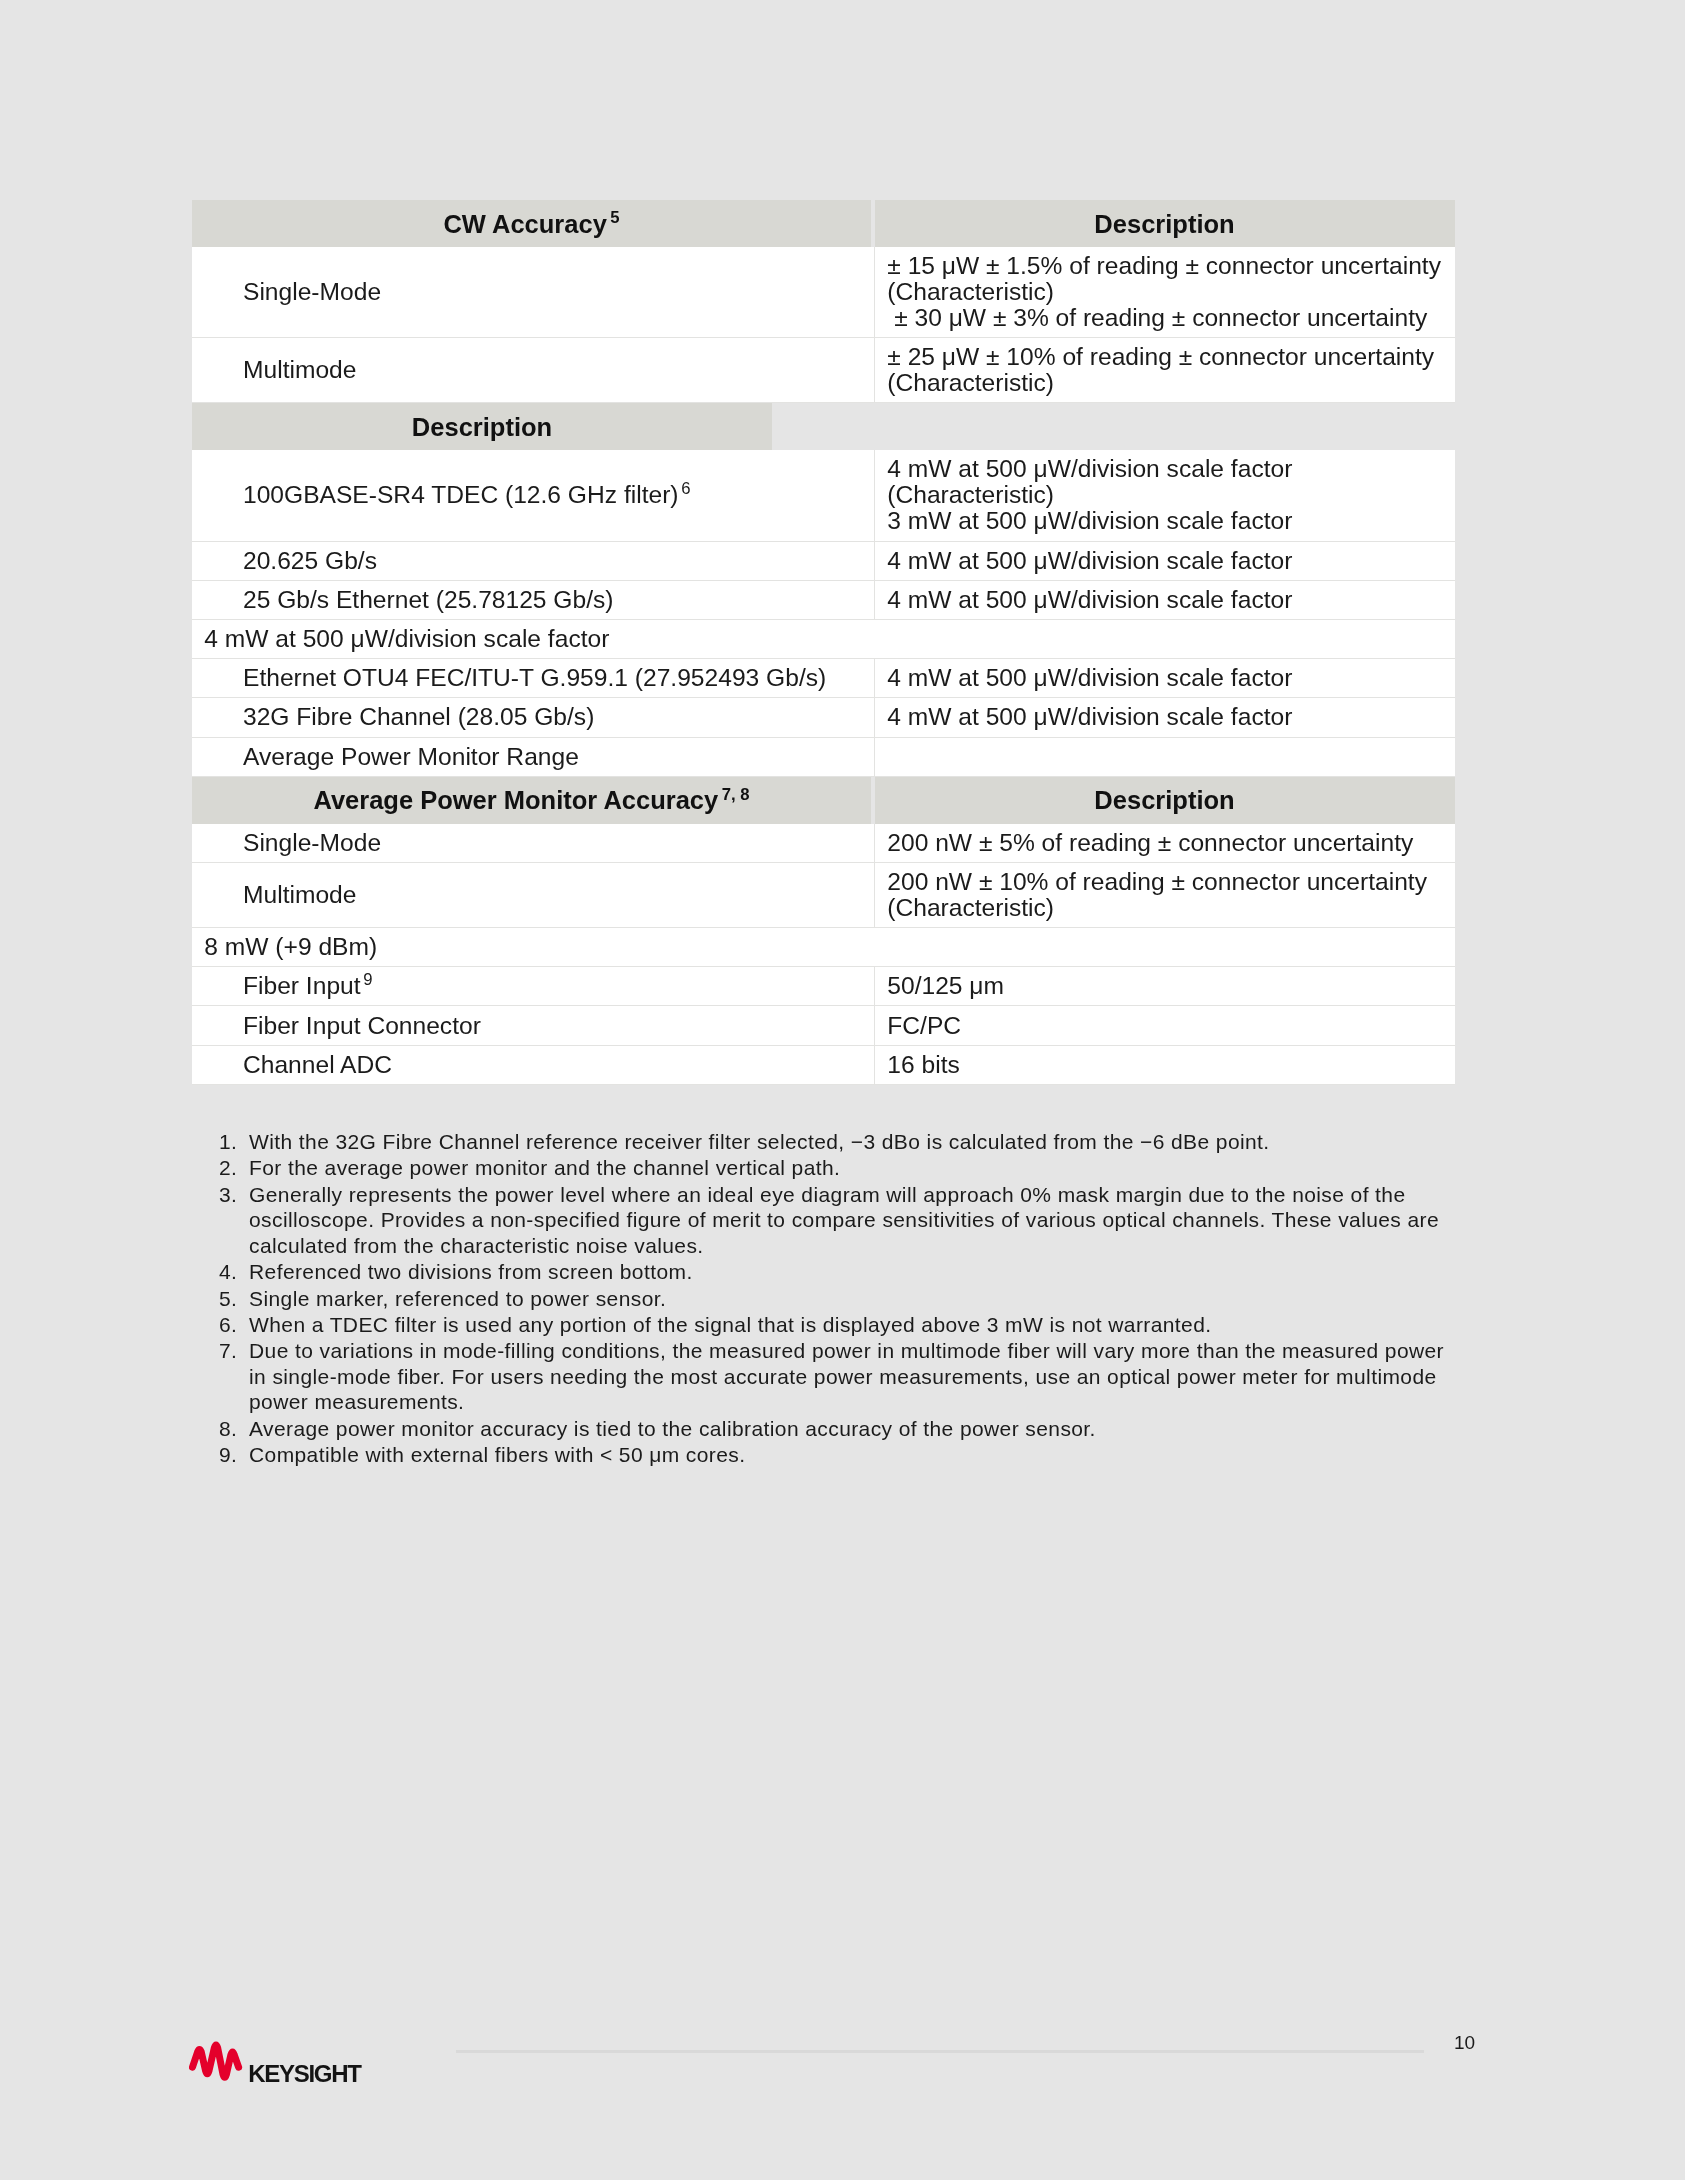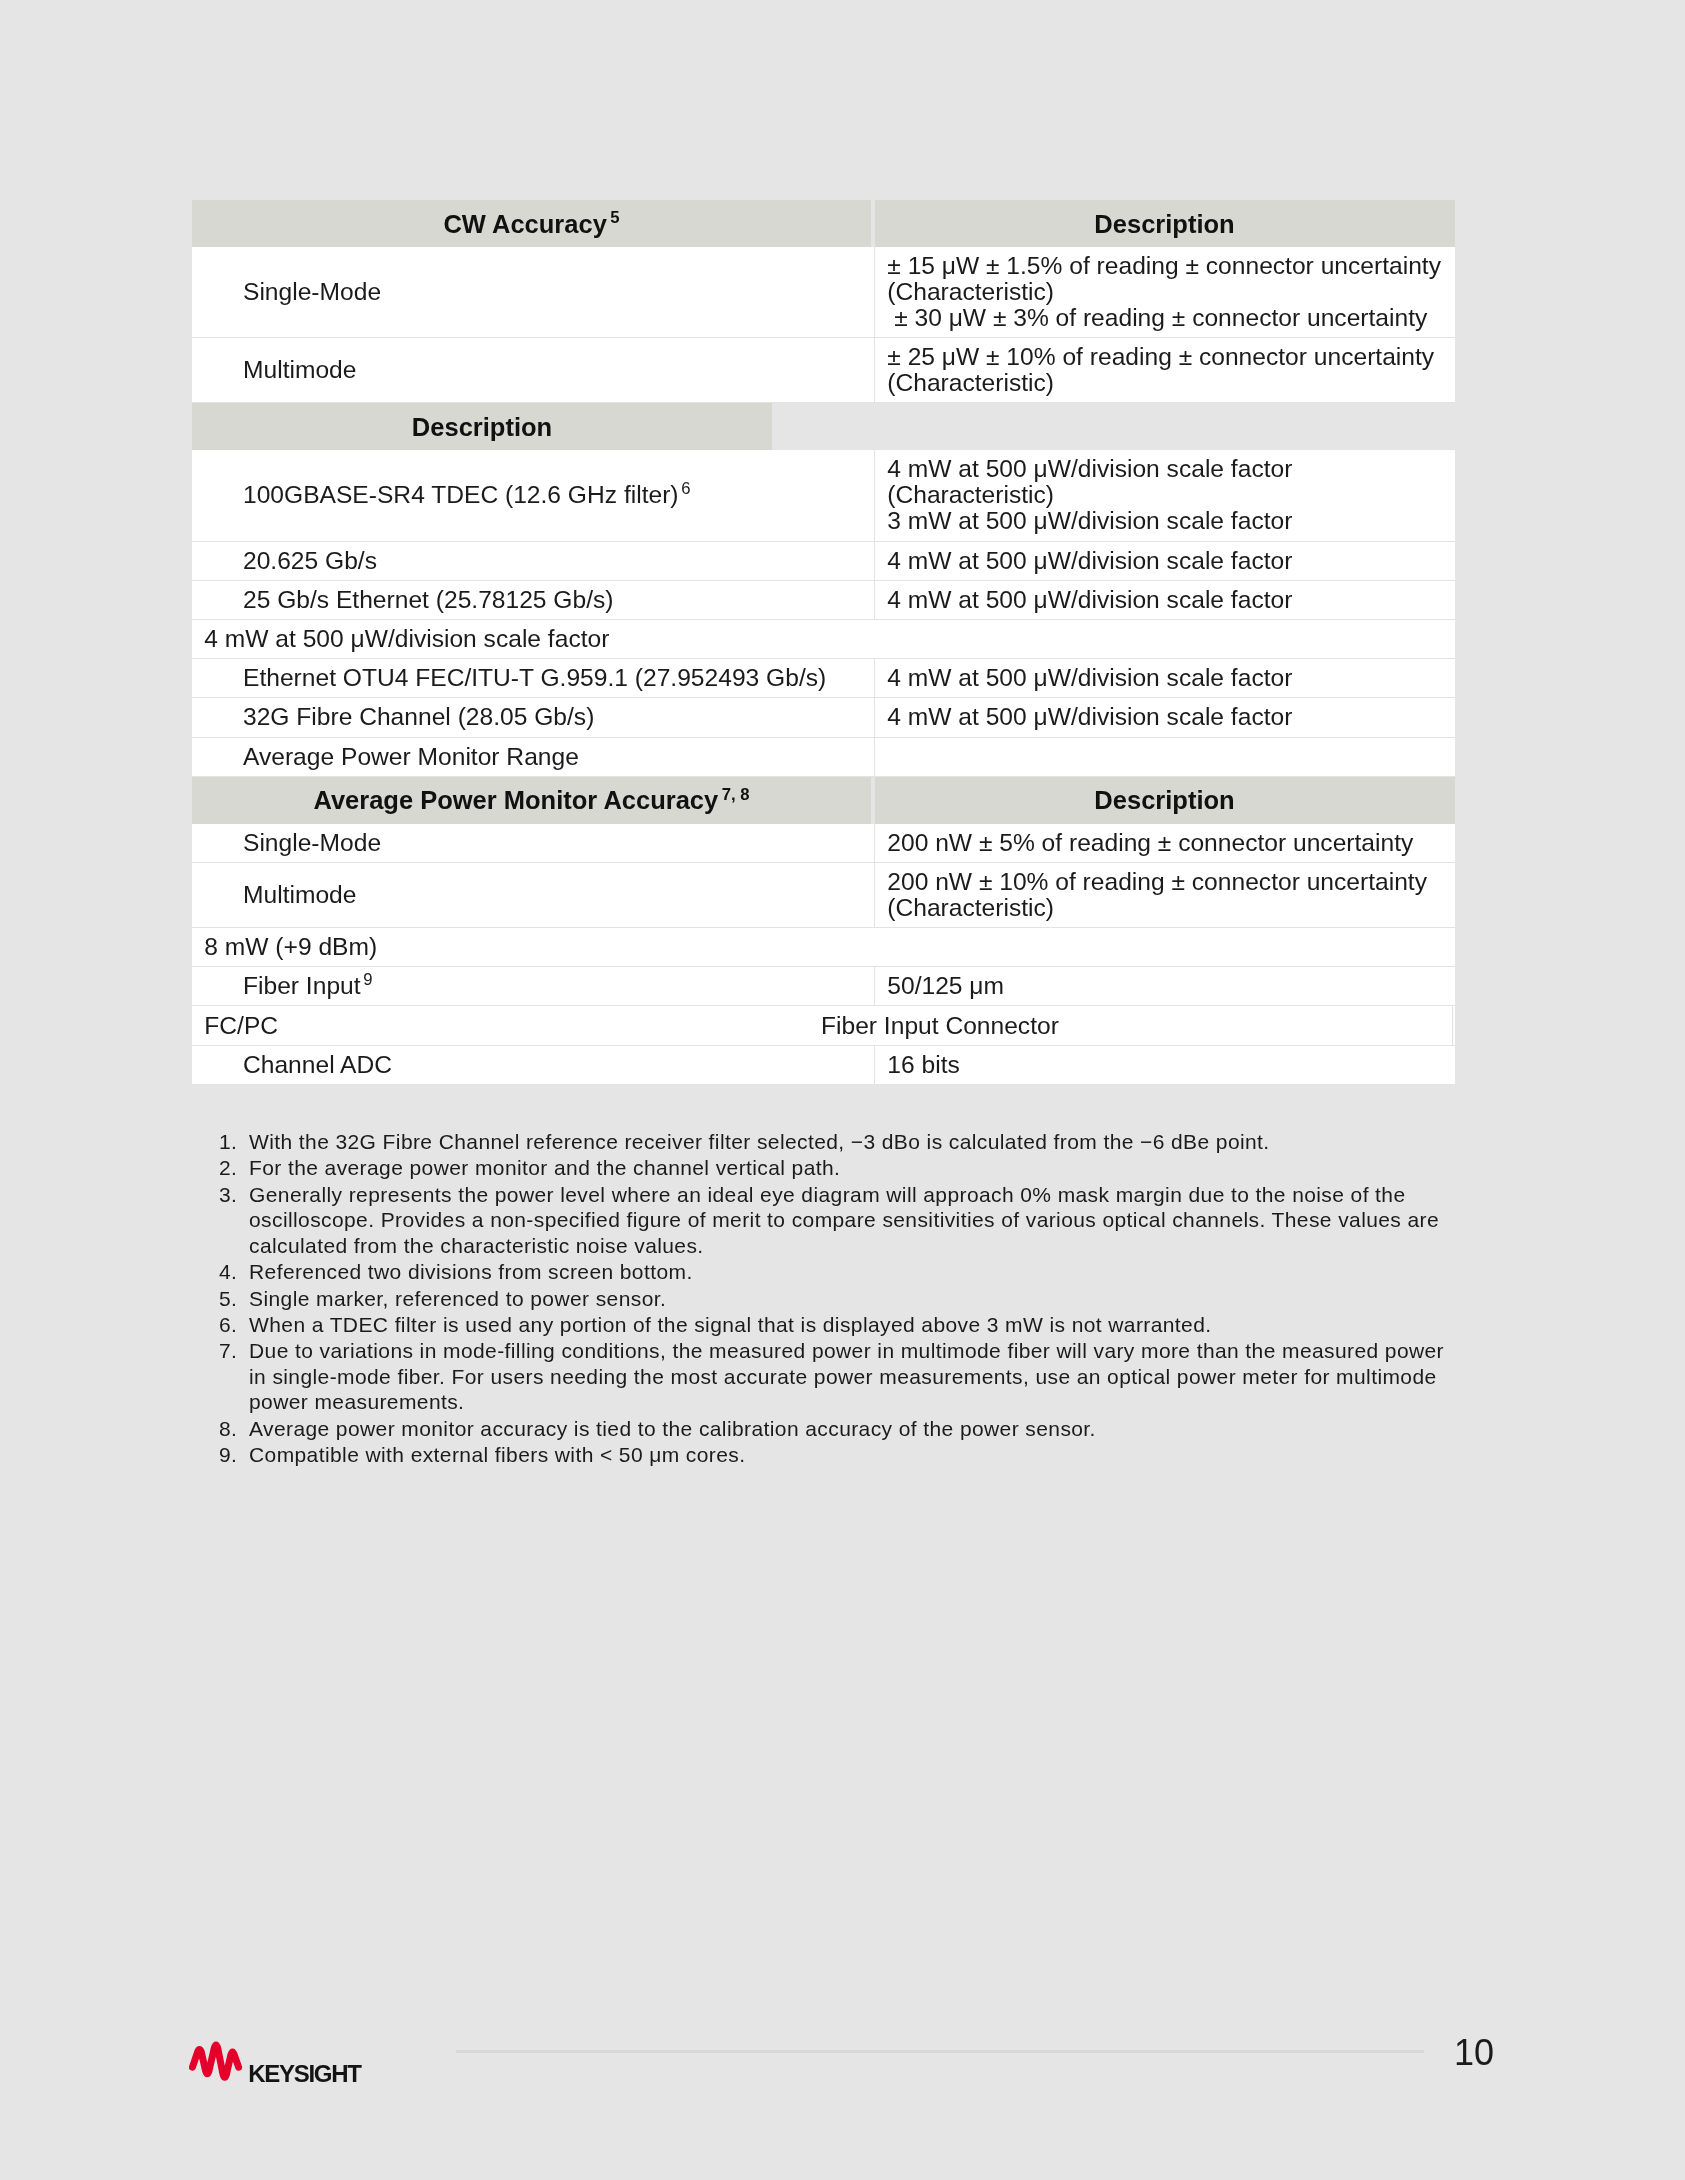--- a/index.html
+++ b/index.html
@@ -36,21 +36,21 @@
   .fn-text { font-size: 21px; line-height: 25.5px; letter-spacing: 0.4px; white-space: pre-wrap; width: 1282px; }
 
   
   .logo { position: absolute; left: 189px; top: 2028px; display: flex; align-items: center; }
   .spark { width: 54px; height: 42px; }
   .wordmark {
     font-size: 24px; font-weight: bold; color: #141414;
     letter-spacing: -1.3px; line-height: 42px; margin-left: 5.3px; margin-top: 25px;
   }
   .footer-rule { position: absolute; left: 456px; top: 2050px; width: 968px; height: 2.6px; background: #d9d9d9; }
-  .page-number { position: absolute; left: 1454px; top: 2032px; font-size: 36px; color: #1b1b1b; }
+  .page-number { position: absolute; left: 1454px; top: 2032px; font-size: 19px; color: #1b1b1b; }
 </style>
 </head>
 <body>
 
 <div class="doc">
 
   <div class="spec-tables">
 
     <div class="thead">
       <div class="th c1"><span>CW Accuracy</span><sup>5</sup></div>
@@ -159,26 +159,26 @@
     </div>
     <div class="trow">
       <div class="tc c1">
           <span><span>Fiber Input</span><sup>9</sup></span>
         </div>
       <div class="tc c2">
         <div class="cl">50/125 μm</div>
       </div>
     </div>
     <div class="trow">
+      <div class="tc c1">
+          <span>Fiber Input Connector</span>
+        </div>
       <div class="tc c2">
         <div class="cl">FC/PC</div>
       </div>
-      <div class="tc c1">
-          <span>Fiber Input Connector</span>
-        </div>
     </div>
     <div class="trow">
       <div class="tc c1">
           <span>Channel ADC</span>
         </div>
       <div class="tc c2">
         <div class="cl">16 bits</div>
       </div>
     </div>
 

